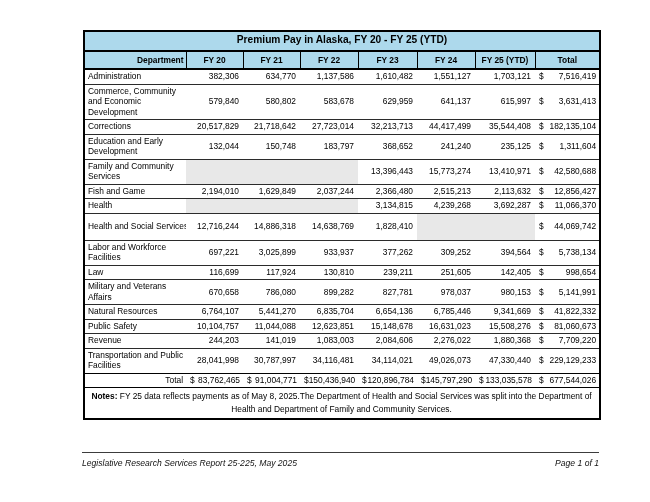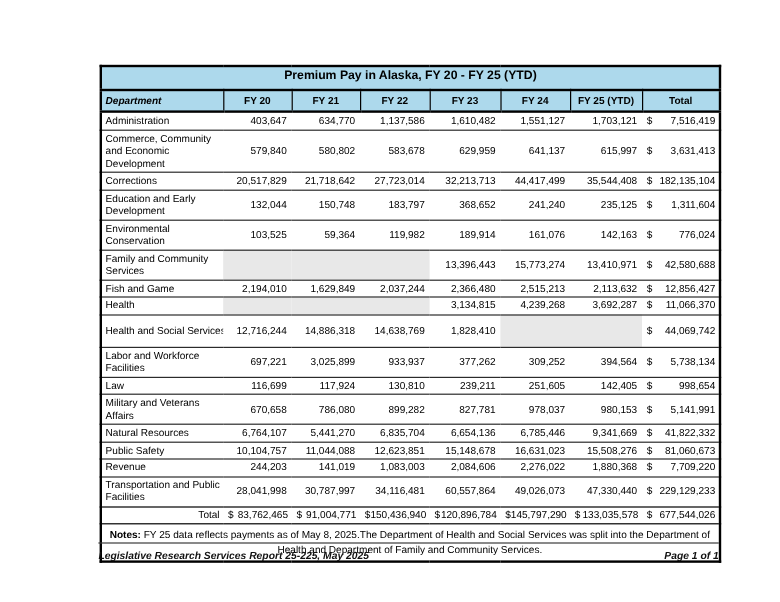--- a/index.html
+++ b/index.html
@@ -12,37 +12,37 @@
     width:650px;height:502px;background:#ffffff;position:relative;
     font-family:"Liberation Sans",sans-serif;color:#000;
     -webkit-font-smoothing:antialiased;
   }
   .page{position:absolute;inset:0;background:#fff;overflow:hidden;}
 
   table.report{
     position:absolute;left:83px;top:30px;width:516px;
     border-collapse:collapse;table-layout:fixed;
     border:2px solid #000;
-    font-size:8.4px;line-height:1.25;margin-top:24px;
+    font-size:8.4px;line-height:1.25;
   }
   th,td{padding:0;font-weight:normal;}
 
   .title-cell{
     background:var(--header-bg);
     text-align:center;font-weight:bold;font-size:10.2px;
     padding:2px 0 3px 0;
     border-bottom:2px solid #000;
   }
   tr.col-head th{
     background:var(--header-bg);
     font-weight:bold;font-size:8.4px;
     border-bottom:2px solid #000;border-left:1px solid #000;
     padding:3px 2px;text-align:center;vertical-align:middle;
   }
-  tr.col-head th.dept-h{text-align:left;border-left:none;padding-left:3px;font-style:italic;}
+  tr.col-head th.dept-h{text-align:right;border-left:none;padding-left:3px;}
 
   tbody td{border-top:1px solid var(--line);vertical-align:middle;}
   td.dept{
     text-align:left;padding:1px 2px 2px 3px;
     white-space:pre;overflow:hidden;
   }
   td.num{text-align:right;padding:1px 4px 2px 2px;}
   td.num.shaded{background:var(--shaded);}
   td.money-cell{padding:1px 0 2px 0;}
   .money{display:flex;justify-content:space-between;align-items:baseline;padding:0 3px 0 4px;}
@@ -56,21 +56,20 @@
     white-space:normal;text-align:center;
   }
   .notes-label{font-weight:bold;}
 
   .footer{
     position:absolute;left:82px;top:452px;width:517px;
     border-top:1.5px solid #3c3c3c;
     display:flex;justify-content:space-between;
     font-style:italic;font-size:8.6px;color:#111;
     padding-top:5px;
-    font-weight:bold;
   }
 </style>
 </head>
 <body>
 
 <div class="page">
 
   <table class="report">
     <colgroup>
       <col style="width:102px">
@@ -93,21 +92,21 @@
         <th>FY 22</th>
         <th>FY 23</th>
         <th>FY 24</th>
         <th>FY 25 (YTD)</th>
         <th>Total</th>
       </tr>
     </thead>
     <tbody id="rows-body">
         <tr>
           <td class="dept">Administration</td>
-          <td class="num">403,647</td>
+          <td class="num">382,306</td>
           <td class="num">634,770</td>
           <td class="num">1,137,586</td>
           <td class="num">1,610,482</td>
           <td class="num">1,551,127</td>
           <td class="num">1,703,121</td>
           <td class="money-cell">
             <div class="money">
               <span>$</span>
               <span>7,516,419</span>
             </div>
@@ -155,36 +154,20 @@
           <td class="num">241,240</td>
           <td class="num">235,125</td>
           <td class="money-cell">
             <div class="money">
               <span>$</span>
               <span>1,311,604</span>
             </div>
           </td>
         </tr>
         <tr>
-          <td class="dept">Environmental
-Conservation</td>
-          <td class="num">103,525</td>
-          <td class="num">59,364</td>
-          <td class="num">119,982</td>
-          <td class="num">189,914</td>
-          <td class="num">161,076</td>
-          <td class="num">142,163</td>
-          <td class="money-cell">
-            <div class="money">
-              <span>$</span>
-              <span>776,024</span>
-            </div>
-          </td>
-        </tr>
-        <tr>
           <td class="dept">Family and Community
 Services</td>
           <td class="num shaded"></td>
           <td class="num shaded"></td>
           <td class="num shaded"></td>
           <td class="num">13,396,443</td>
           <td class="num">15,773,274</td>
           <td class="num">13,410,971</td>
           <td class="money-cell">
             <div class="money">
@@ -329,21 +312,21 @@
               <span>7,709,220</span>
             </div>
           </td>
         </tr>
         <tr>
           <td class="dept">Transportation and Public
 Facilities</td>
           <td class="num">28,041,998</td>
           <td class="num">30,787,997</td>
           <td class="num">34,116,481</td>
-          <td class="num">60,557,864</td>
+          <td class="num">34,114,021</td>
           <td class="num">49,026,073</td>
           <td class="num">47,330,440</td>
           <td class="money-cell">
             <div class="money">
               <span>$</span>
               <span>229,129,233</span>
             </div>
           </td>
         </tr>
       </tbody>

